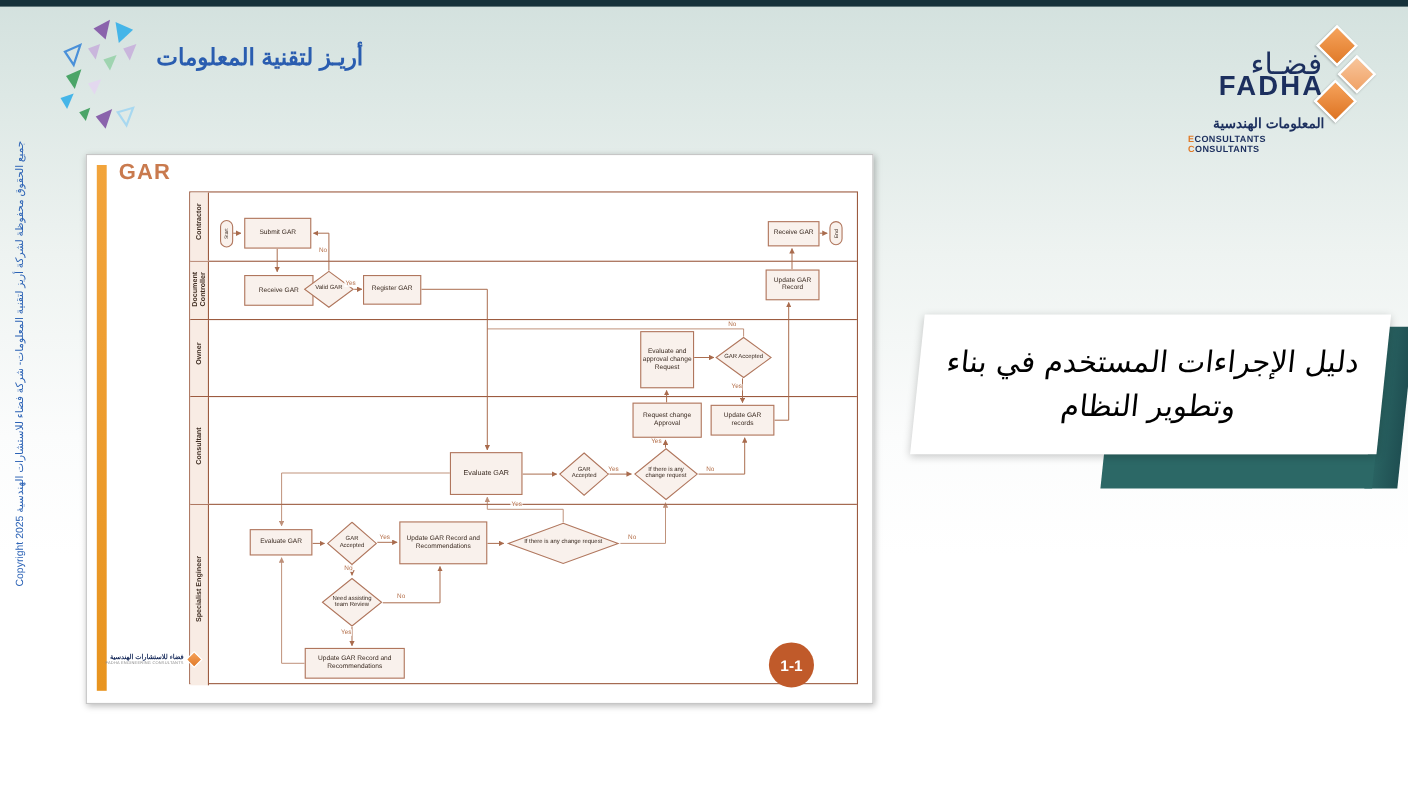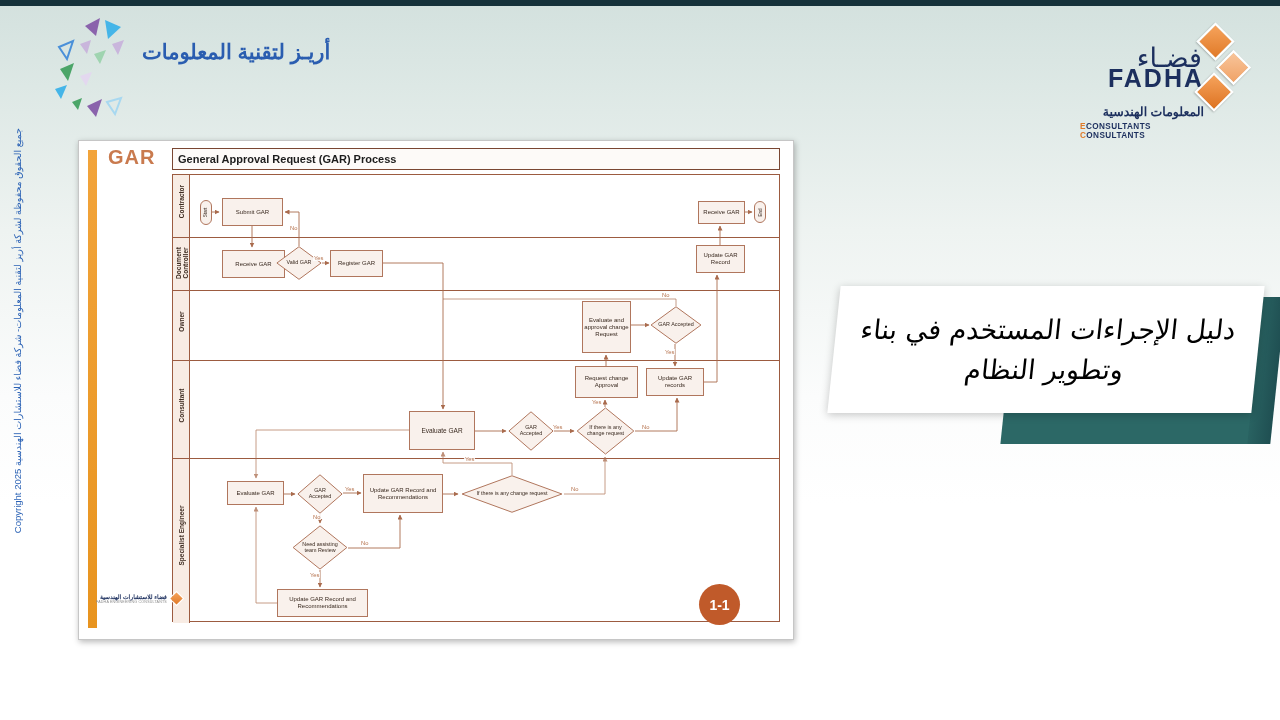--- a/index.html
+++ b/index.html
@@ -110,21 +110,20 @@
     <div class="dmn d3"></div>
     <div class="ar2">المعلومات الهندسية</div>
     <div class="en2"><b>E</b><span>CONSULTANTS </span><b>C</b><span>ONSULTANTS</span></div>
   </div>
 
   <div class="copyright">جميع الحقوق محفوظة لشركة أريز لتقنية المعلومات- شركة فضاء للاستشارات الهندسية Copyright 2025</div>
 
   <div class="page"></div>
   <div class="gar-bar"></div>
   <div class="gar-label">GAR</div>
-  <div class="chart-title">General Approval Request (GAR) Process</div>
 
   <div class="frame">
     <div class="lane" style="height:63px">
         <div class="lane-cell"></div>
       </div>
     <div class="lane" style="height:53px">
         <div class="lane-cell"></div>
       </div>
     <div class="lane" style="height:70px">
         <div class="lane-cell"></div>

